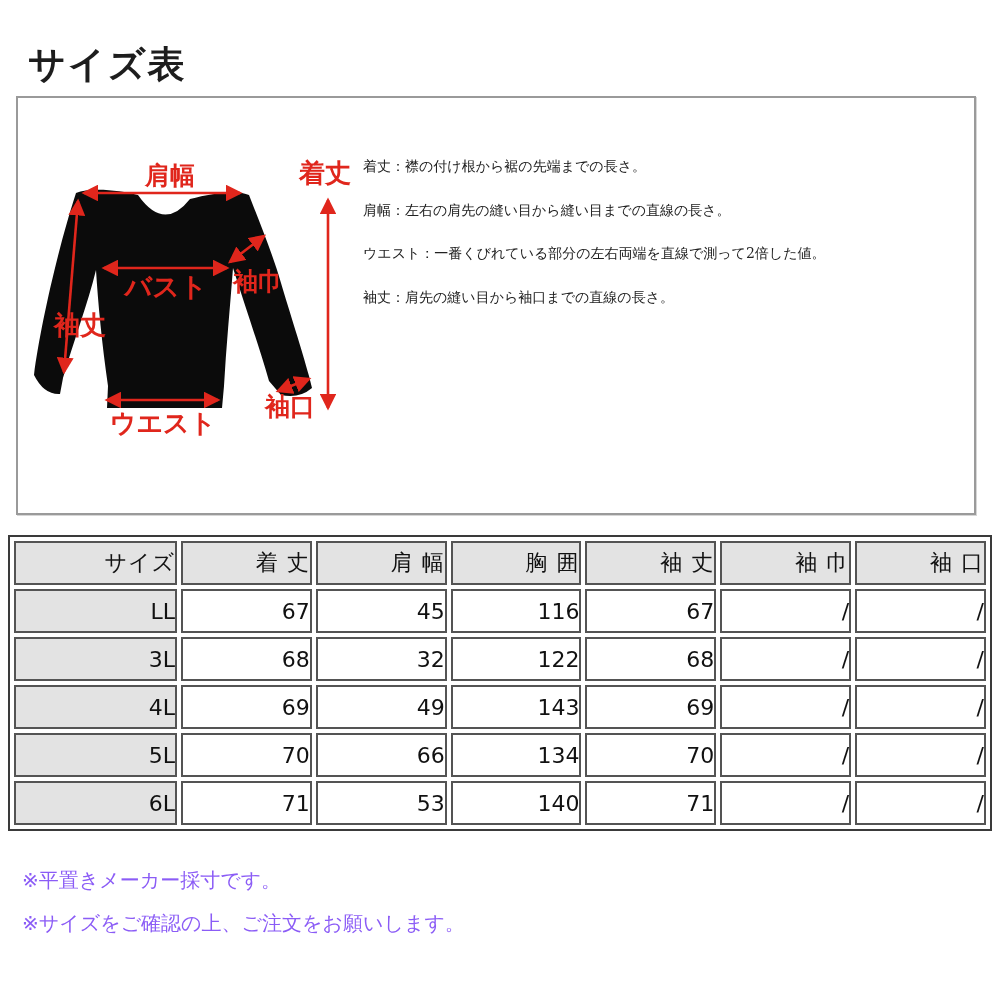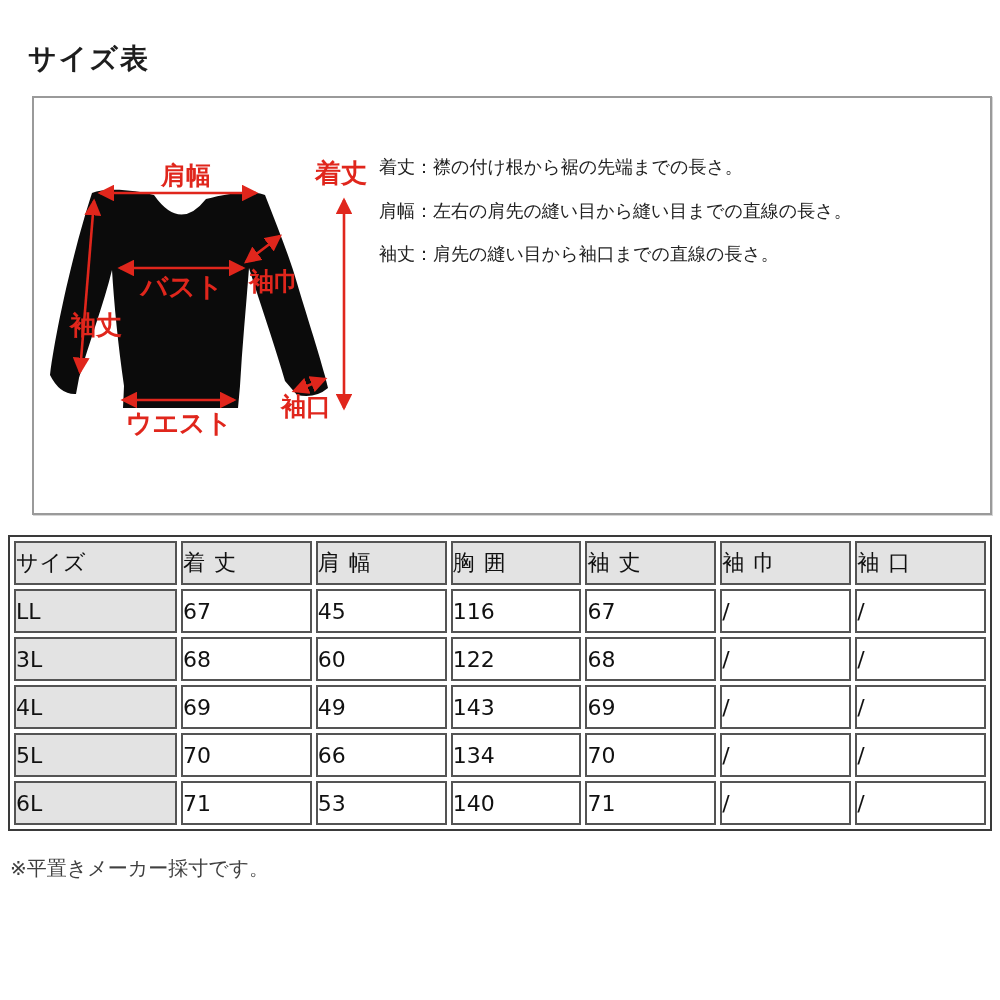--- a/index.html
+++ b/index.html
@@ -1,48 +1,48 @@
 <!DOCTYPE html>
 <html><head>
 <meta charset="utf-8">
 <style>
   html,body{margin:0;padding:0;background:#ffffff;}
   .page{position:relative;width:1000px;height:1000px;background:#fff;overflow:hidden;
         font-family:"DejaVu Sans","Liberation Sans",sans-serif;color:#1c1c1c;}
 
-  .title{position:absolute;left:28px;top:40px;margin:0;font-size:28px;font-weight:600;
+  .title{position:absolute;left:28px;top:40px;margin:0;font-size:37px;font-weight:600;
          letter-spacing:2px;color:#1d1d1d;
          font-family:Liberation Serif, serif;}
 
-  .figure-box{position:absolute;left:32px;top:96px;width:956px;height:415px;
+  .figure-box{position:absolute;left:16px;top:96px;width:956px;height:415px;
               border:2px solid #9a9a9a;background:#fff;box-shadow:1px 1px 0 #d6d6d6;}
 
   .diagram-svg{position:absolute;left:0;top:0;}
   .sweater{fill:#0b0b0b;}
   .m-arrow{stroke:#e0261c;stroke-width:2.6;fill:none;}
   .m-label{fill:#e0261c;font-weight:bold;text-anchor:middle;
            font-family:"DejaVu Serif","Liberation Serif",serif;}
 
   .descs{position:absolute;left:345px;top:47px;width:600px;}
-  .desc{height:43.5px;line-height:43.5px;font-size:18px;color:#222;white-space:nowrap;
+  .desc{height:43.5px;line-height:43.5px;font-size:14px;color:#222;white-space:nowrap;
         font-family:"DejaVu Serif","Liberation Serif",serif;}
 
   .size-table{position:absolute;left:8px;top:535px;width:984px;
               border-collapse:separate;border-spacing:4px;
               border:2px solid #3a3a3a;background:#fff;table-layout:fixed;}
   .size-table th,.size-table td{border:2px solid #545454;box-sizing:border-box;height:44px;
-              text-align:left;vertical-align:middle;font-weight:400;padding:0;
+              text-align:right;vertical-align:middle;font-weight:400;padding:0;
               font-size:22px;color:#111;}
   .size-table thead th{background:#e3e3e3;letter-spacing:1px;}
   .size-table td.rowhead{background:#e3e3e3;}
   .size-table td{background:#fff;}
   .col-size{width:163px;}
 
   .notes{position:absolute;left:10px;top:853px;}
-  .note{margin:0;font-size:20px;line-height:31px;color:#404040;}
+  .note{margin:12px;font-size:20px;line-height:31px;color:#8b5cf6;}
 </style>
 </head>
 <body>
 
 <div class="page">
 
   <h1 class="title">サイズ表</h1>
 
   <div class="figure-box">
 
@@ -86,20 +86,21 @@
       <text class="m-label" x="148" y="198" font-size="27">バスト</text>
       <text class="m-label" x="240" y="192" font-size="25">袖巾</text>
       <text class="m-label" x="62" y="236" font-size="26">袖丈</text>
       <text class="m-label" x="145" y="334" font-size="26">ウエスト</text>
       <text class="m-label" x="272" y="317" font-size="25">袖口</text>
     </svg>
 
     <div class="descs">
       <div class="desc">着丈：襟の付け根から裾の先端までの長さ。</div>
       <div class="desc">肩幅：左右の肩先の縫い目から縫い目までの直線の長さ。</div>
+      <div class="desc">ウエスト：一番くびれている部分の左右両端を直線で測って2倍した値。</div>
       <div class="desc">袖丈：肩先の縫い目から袖口までの直線の長さ。</div>
     </div>
   </div>
 
   <table class="size-table">
     <colgroup>
       <col class="col-size">
         <col>
         <col>
         <col>
@@ -124,21 +125,21 @@
         <td>67</td>
         <td>45</td>
         <td>116</td>
         <td>67</td>
         <td>/</td>
         <td>/</td>
       </tr>
       <tr>
         <td class="rowhead">3L</td>
         <td>68</td>
-        <td>60</td>
+        <td>32</td>
         <td>122</td>
         <td>68</td>
         <td>/</td>
         <td>/</td>
       </tr>
       <tr>
         <td class="rowhead">4L</td>
         <td>69</td>
         <td>49</td>
         <td>143</td>
@@ -162,15 +163,16 @@
         <td>140</td>
         <td>71</td>
         <td>/</td>
         <td>/</td>
       </tr>
     </tbody>
   </table>
 
   <div class="notes">
     <p class="note">※平置きメーカー採寸です。</p>
+    <p class="note">※サイズをご確認の上、ご注文をお願いします。</p>
   </div>
 
 </div>
 
 </body></html>

